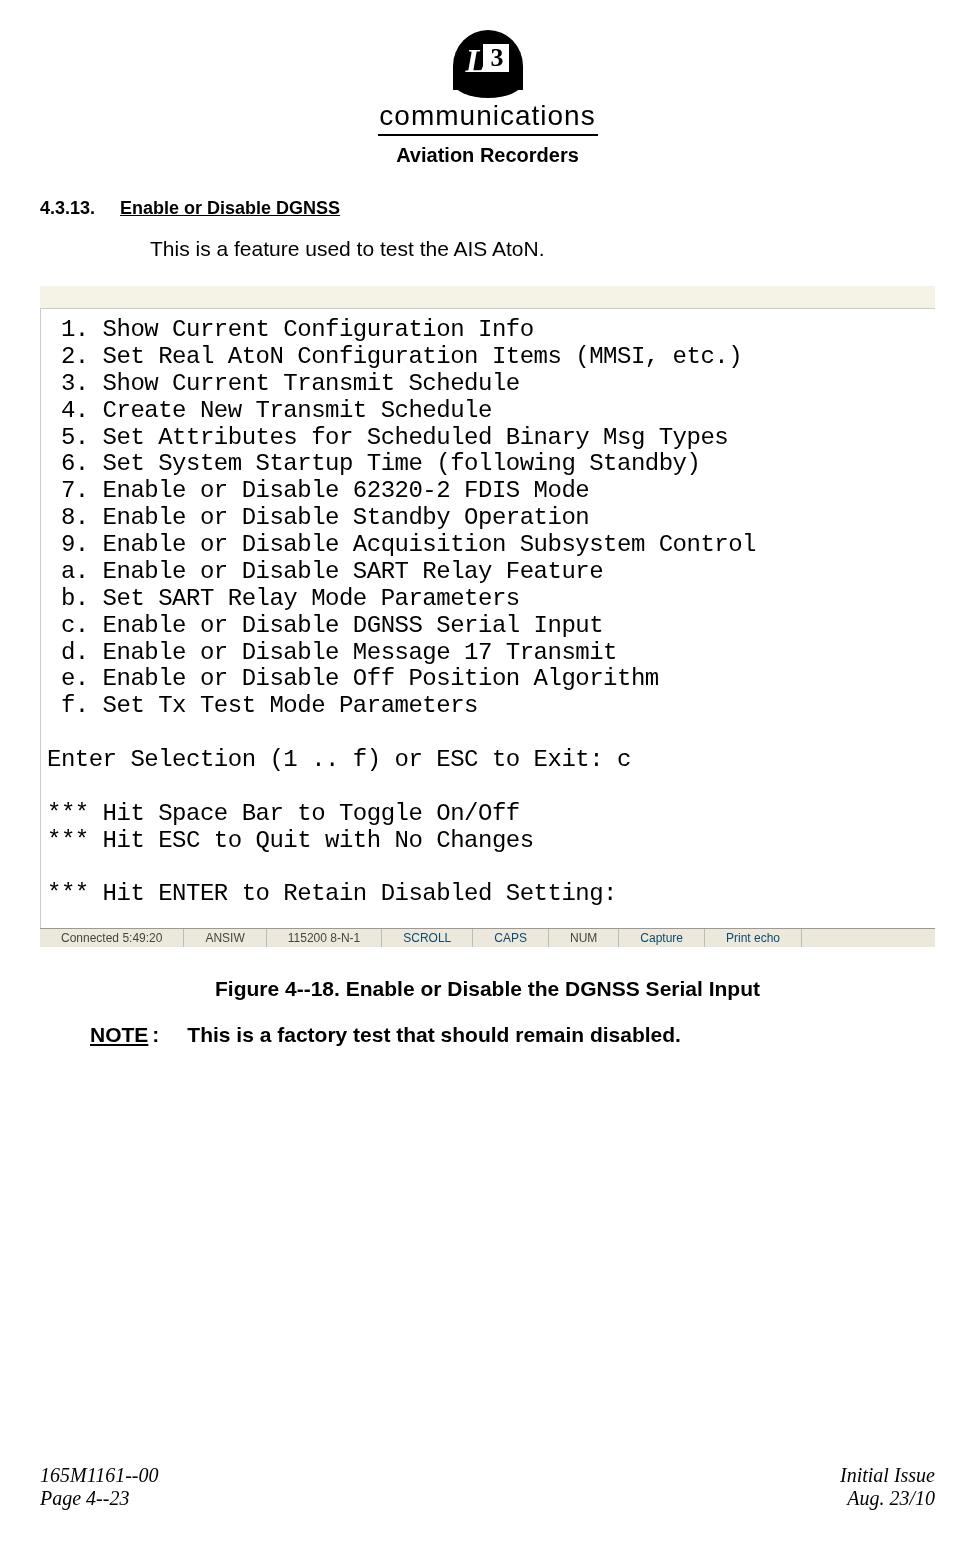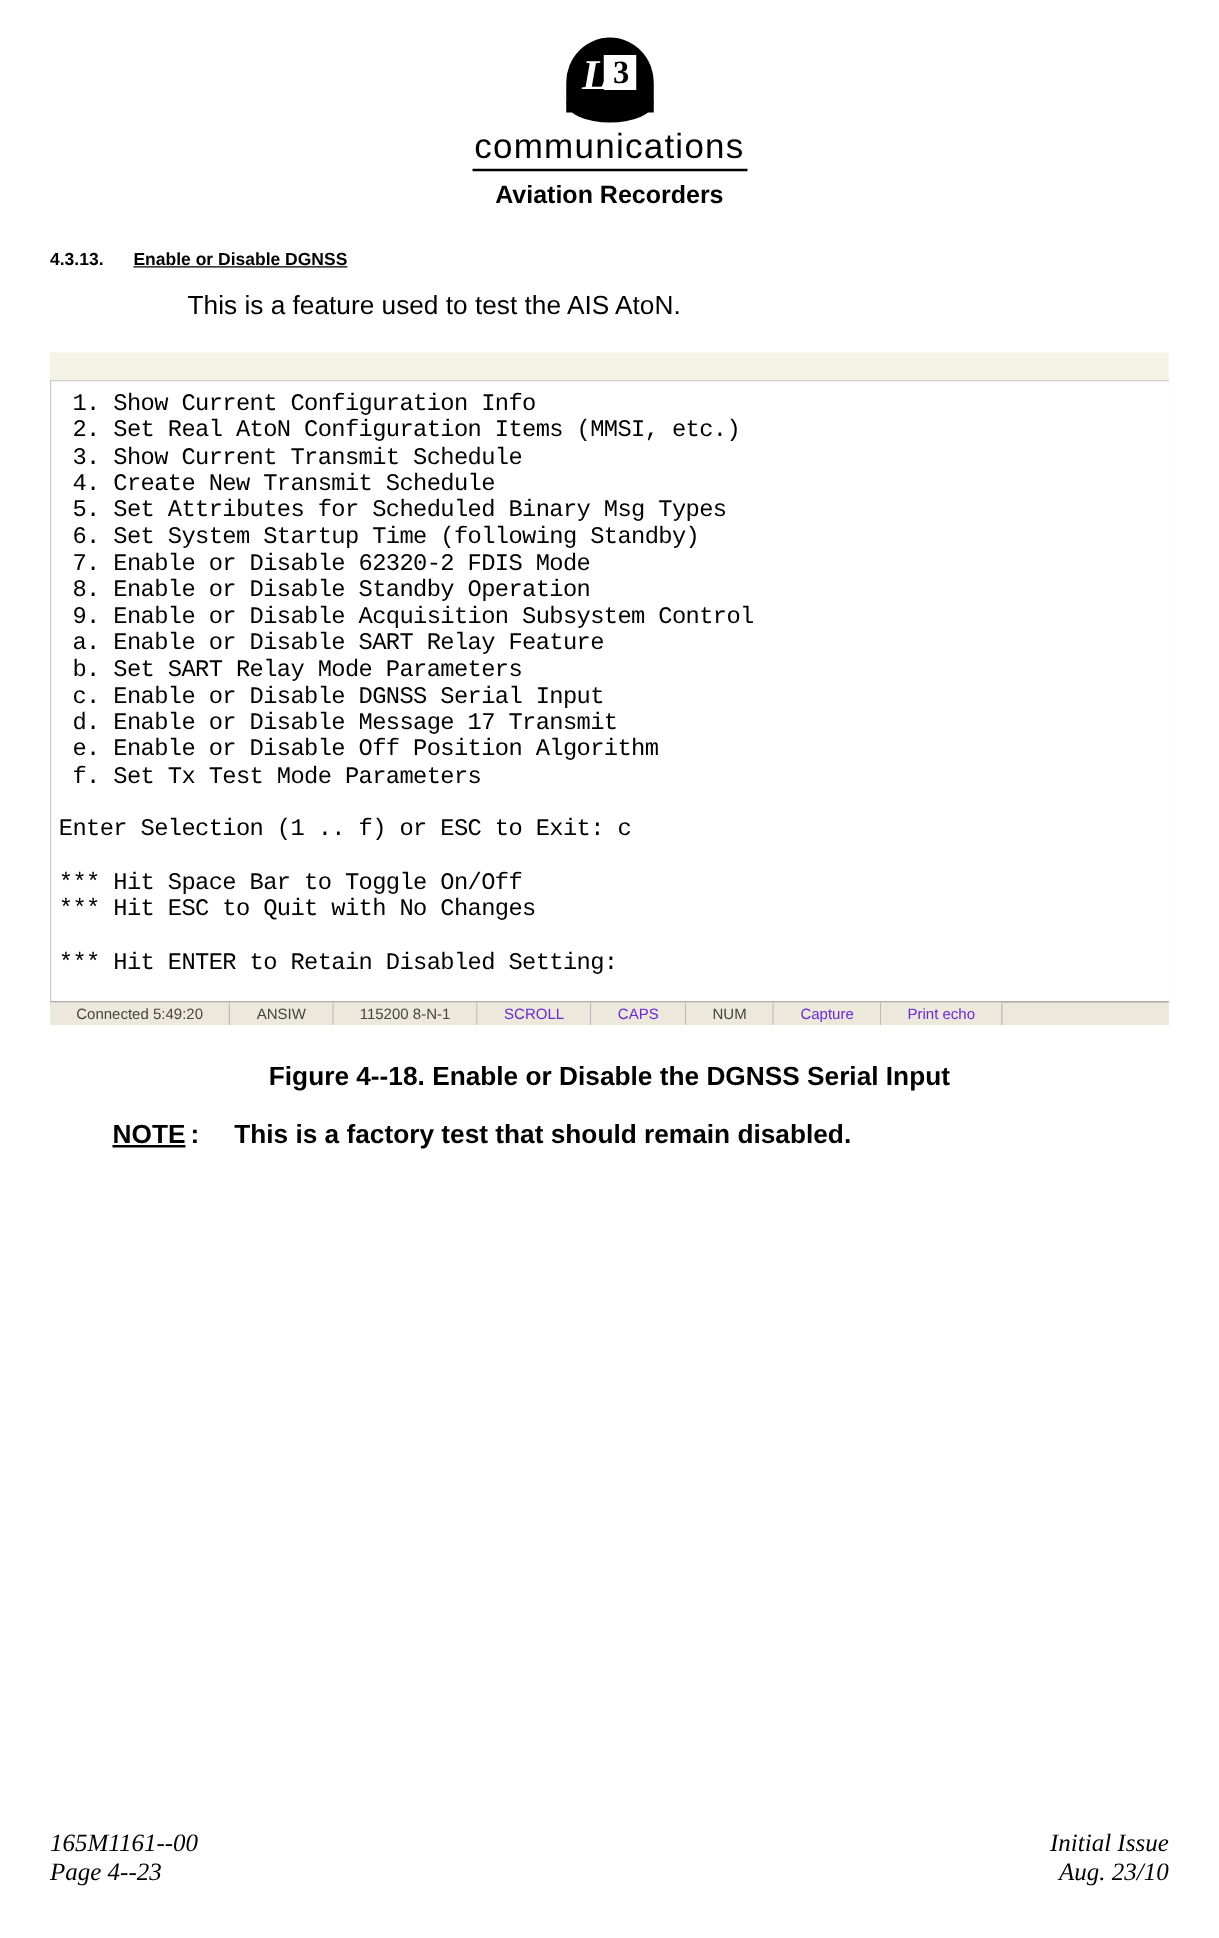--- a/index.html
+++ b/index.html
@@ -75,21 +75,21 @@
       width: 220px;
       margin: 2px auto 6px auto;
     }
     .subheader {
       font-weight: bold;
       font-size: 20px;
       line-height: 1.3;
     }
     .section-heading {
       font-weight: bold;
-      font-size: 14px;
+      font-size: 18px;
       margin-top: 10px;
       margin-bottom: 18px;
     }
     .section-num {
       display: inline-block;
       margin-right: 20px;
     }
     .section-title {
       text-decoration: underline;
     }
@@ -103,41 +103,41 @@
       background: #f5f2e6;
       padding: 22px 0 0 0;
       margin-bottom: 10px;
     }
     .terminal {
       background: #fff;
       border-left: 1px solid #ccc;
       border-top: 1px solid #ccc;
       padding: 8px 0 20px 6px;
       font-family: "Courier New", monospace;
-      font-size: 19px;
+      font-size: 24px;
       line-height: 1.12;
       white-space: pre;
       font-stretch: condensed;
       letter-spacing: -0.5px;
     }
     .terminal-block { margin-bottom: 0; }
     .status-bar {
       display: flex;
       font-size: 12px;
       font-family: Arial, sans-serif;
       color: #444;
       border-top: 1px solid #999;
       background: #ece9dc;
     }
     .status-item {
       border-right: 1px solid #bbb;
       padding: 2px 21px;
       background: #ece9dc;
     }
-    .status-item.dim { color: #6d28d9; }
+    .status-item.dim { color: #0c4a6e; }
     .figure-caption {
       text-align: center;
       font-weight: bold;
       font-size: 21px;
       margin-top: 30px;
       margin-bottom: 22px;
     }
     .note-row {
       font-size: 21px;
       font-weight: bold;

